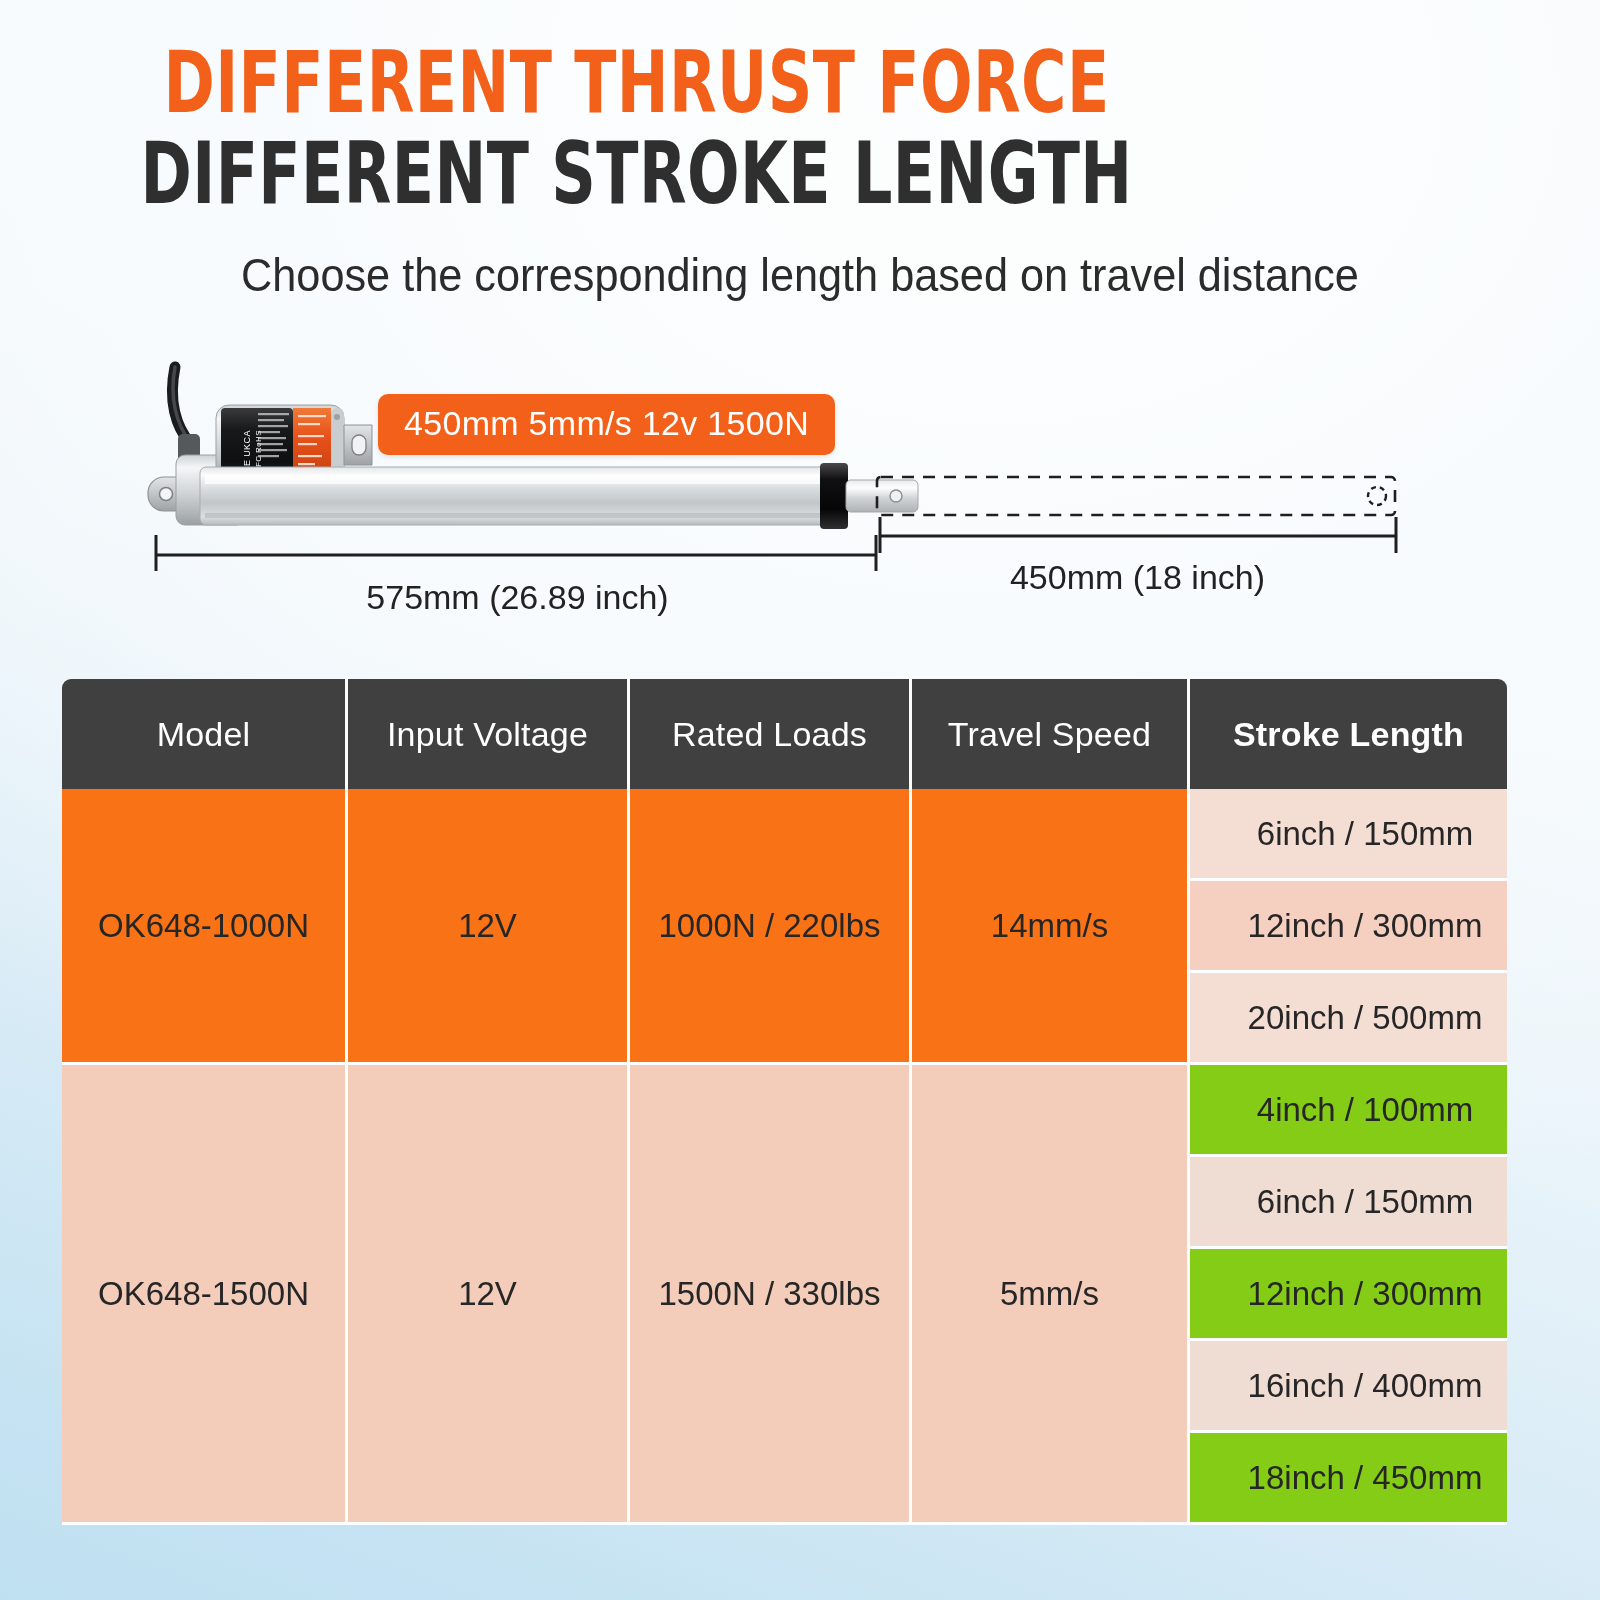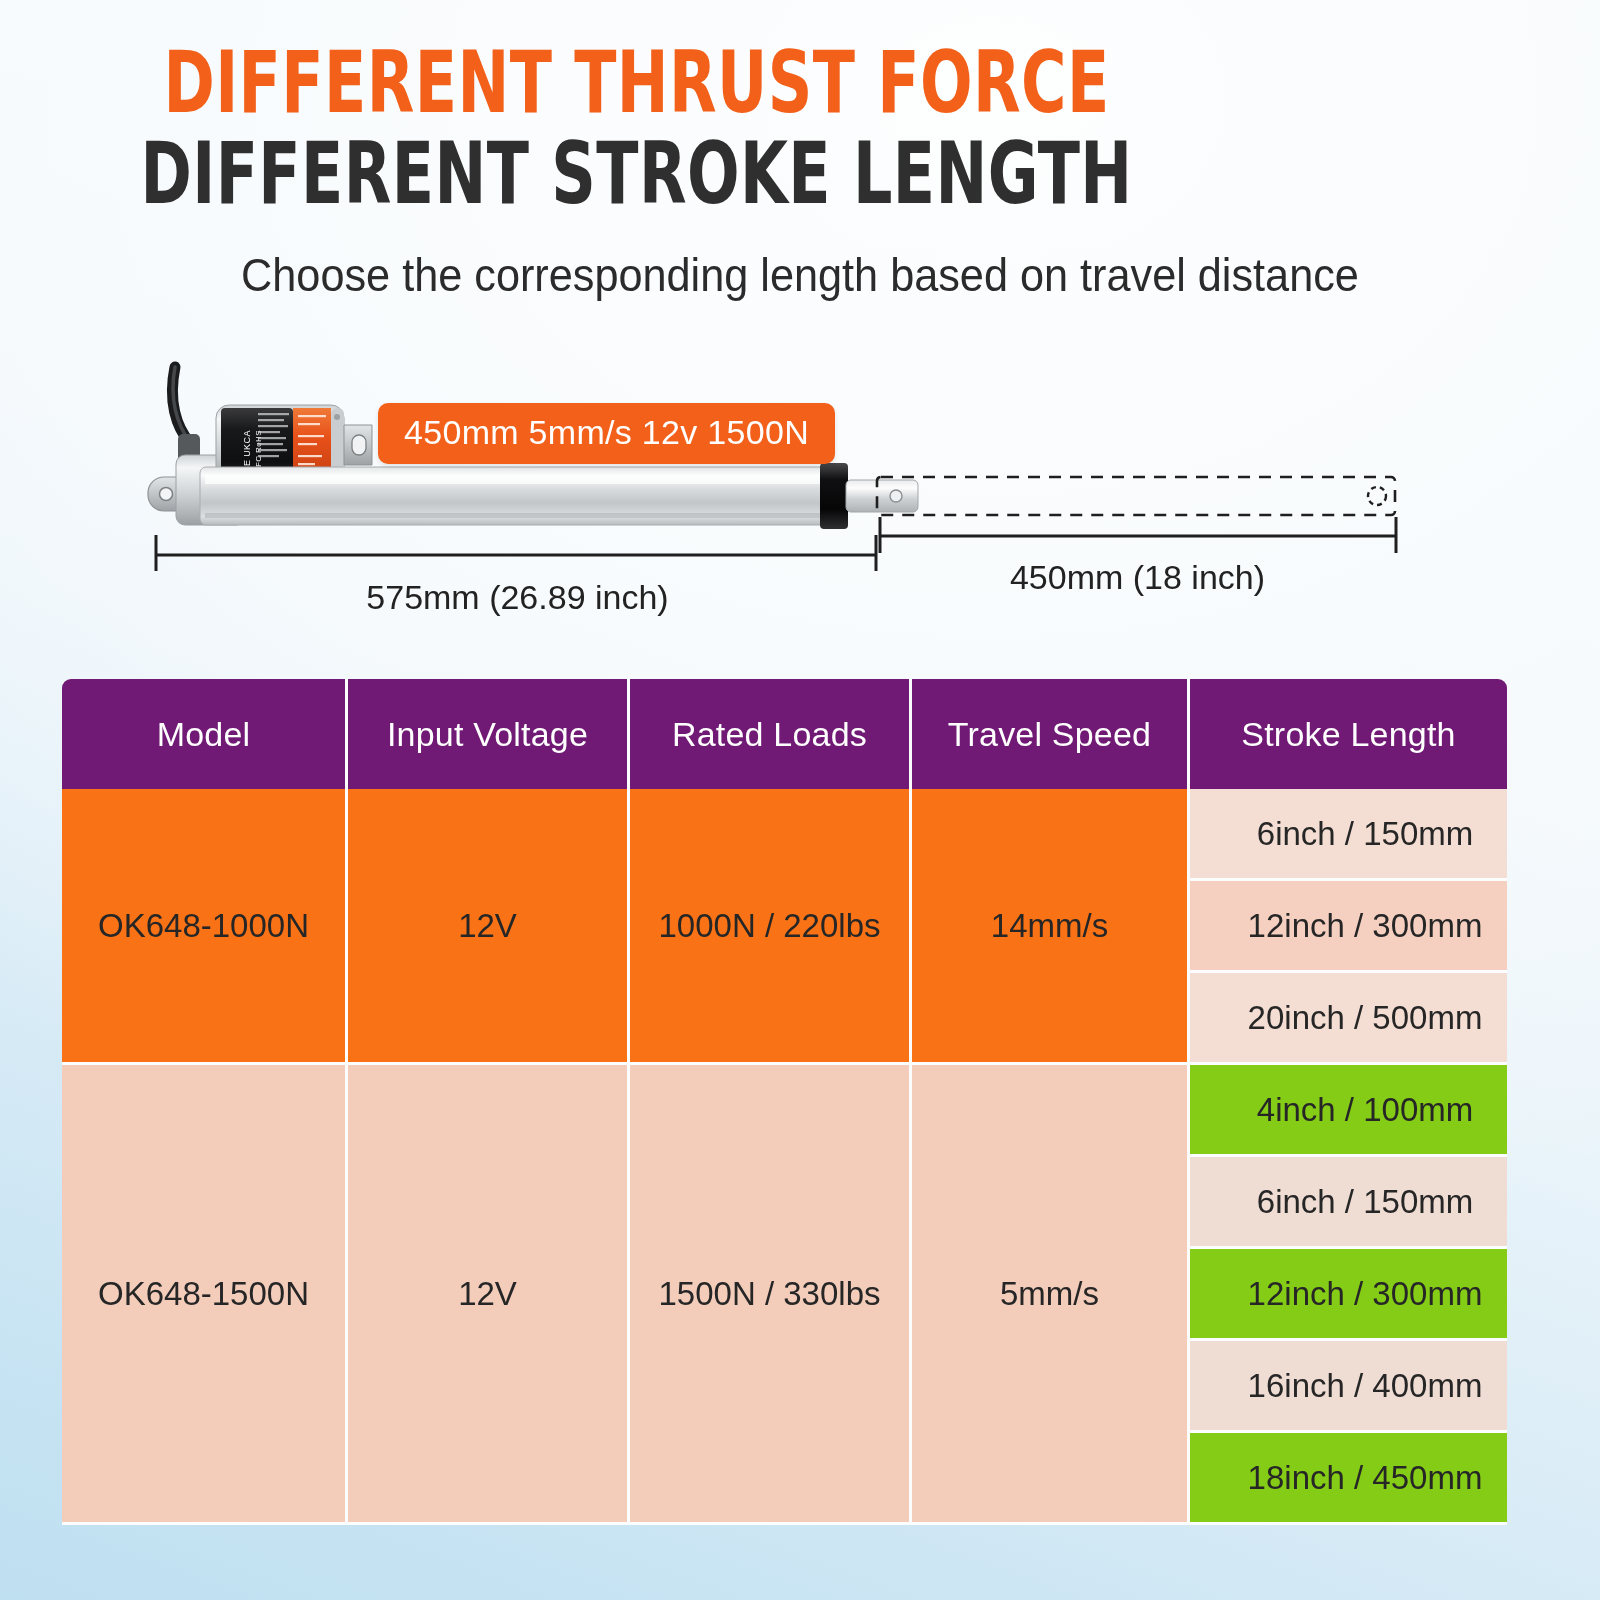--- a/index.html
+++ b/index.html
@@ -70,21 +70,21 @@
     position: absolute;
     left: 0;
     top: 355px;
     width: 1600px;
     height: 290px;
   }
 
   .badge {
     position: absolute;
     left: 378px;
-    top: 403px;
+    top: 394px;
     padding: 10px 26px 12px 26px;
     background: #f2601a;
     border-radius: 10px;
     color: #ffffff;
     font-size: 34px;
     letter-spacing: 0.3px;
     white-space: nowrap;
     box-shadow: 0 2px 5px rgba(0,0,0,0.10);
   }
 
@@ -103,33 +103,33 @@
     position: absolute;
     left: 62px;
     top: 679px;
     width: 1445px;
     border-collapse: separate;
     border-spacing: 0;
     table-layout: fixed;
   }
 
   #table th {
-    background: #701a75;
+    background: #404040;
     color: #ffffff;
     font-size: 34px;
     font-weight: normal;
     height: 110px;
     text-align: center;
     border-right: 3px solid #fbfdfe;
     vertical-align: middle;
     letter-spacing: 0.2px;
   }
   #table th:last-child { border-right: none; }
   #table th:first-child { border-top-left-radius: 9px; }
-  #table th:last-child  { border-top-right-radius: 9px; }
+  #table th:last-child  { border-top-right-radius: 9px; font-weight: bold; }
 
   #table td {
     font-size: 33px;
     color: #262626;
     text-align: center;
     vertical-align: middle;
     border-right: 3px solid #fbfdfe;
     border-bottom: 3px solid #fbfdfe;
   }
   #table td:last-child { border-right: none; }

